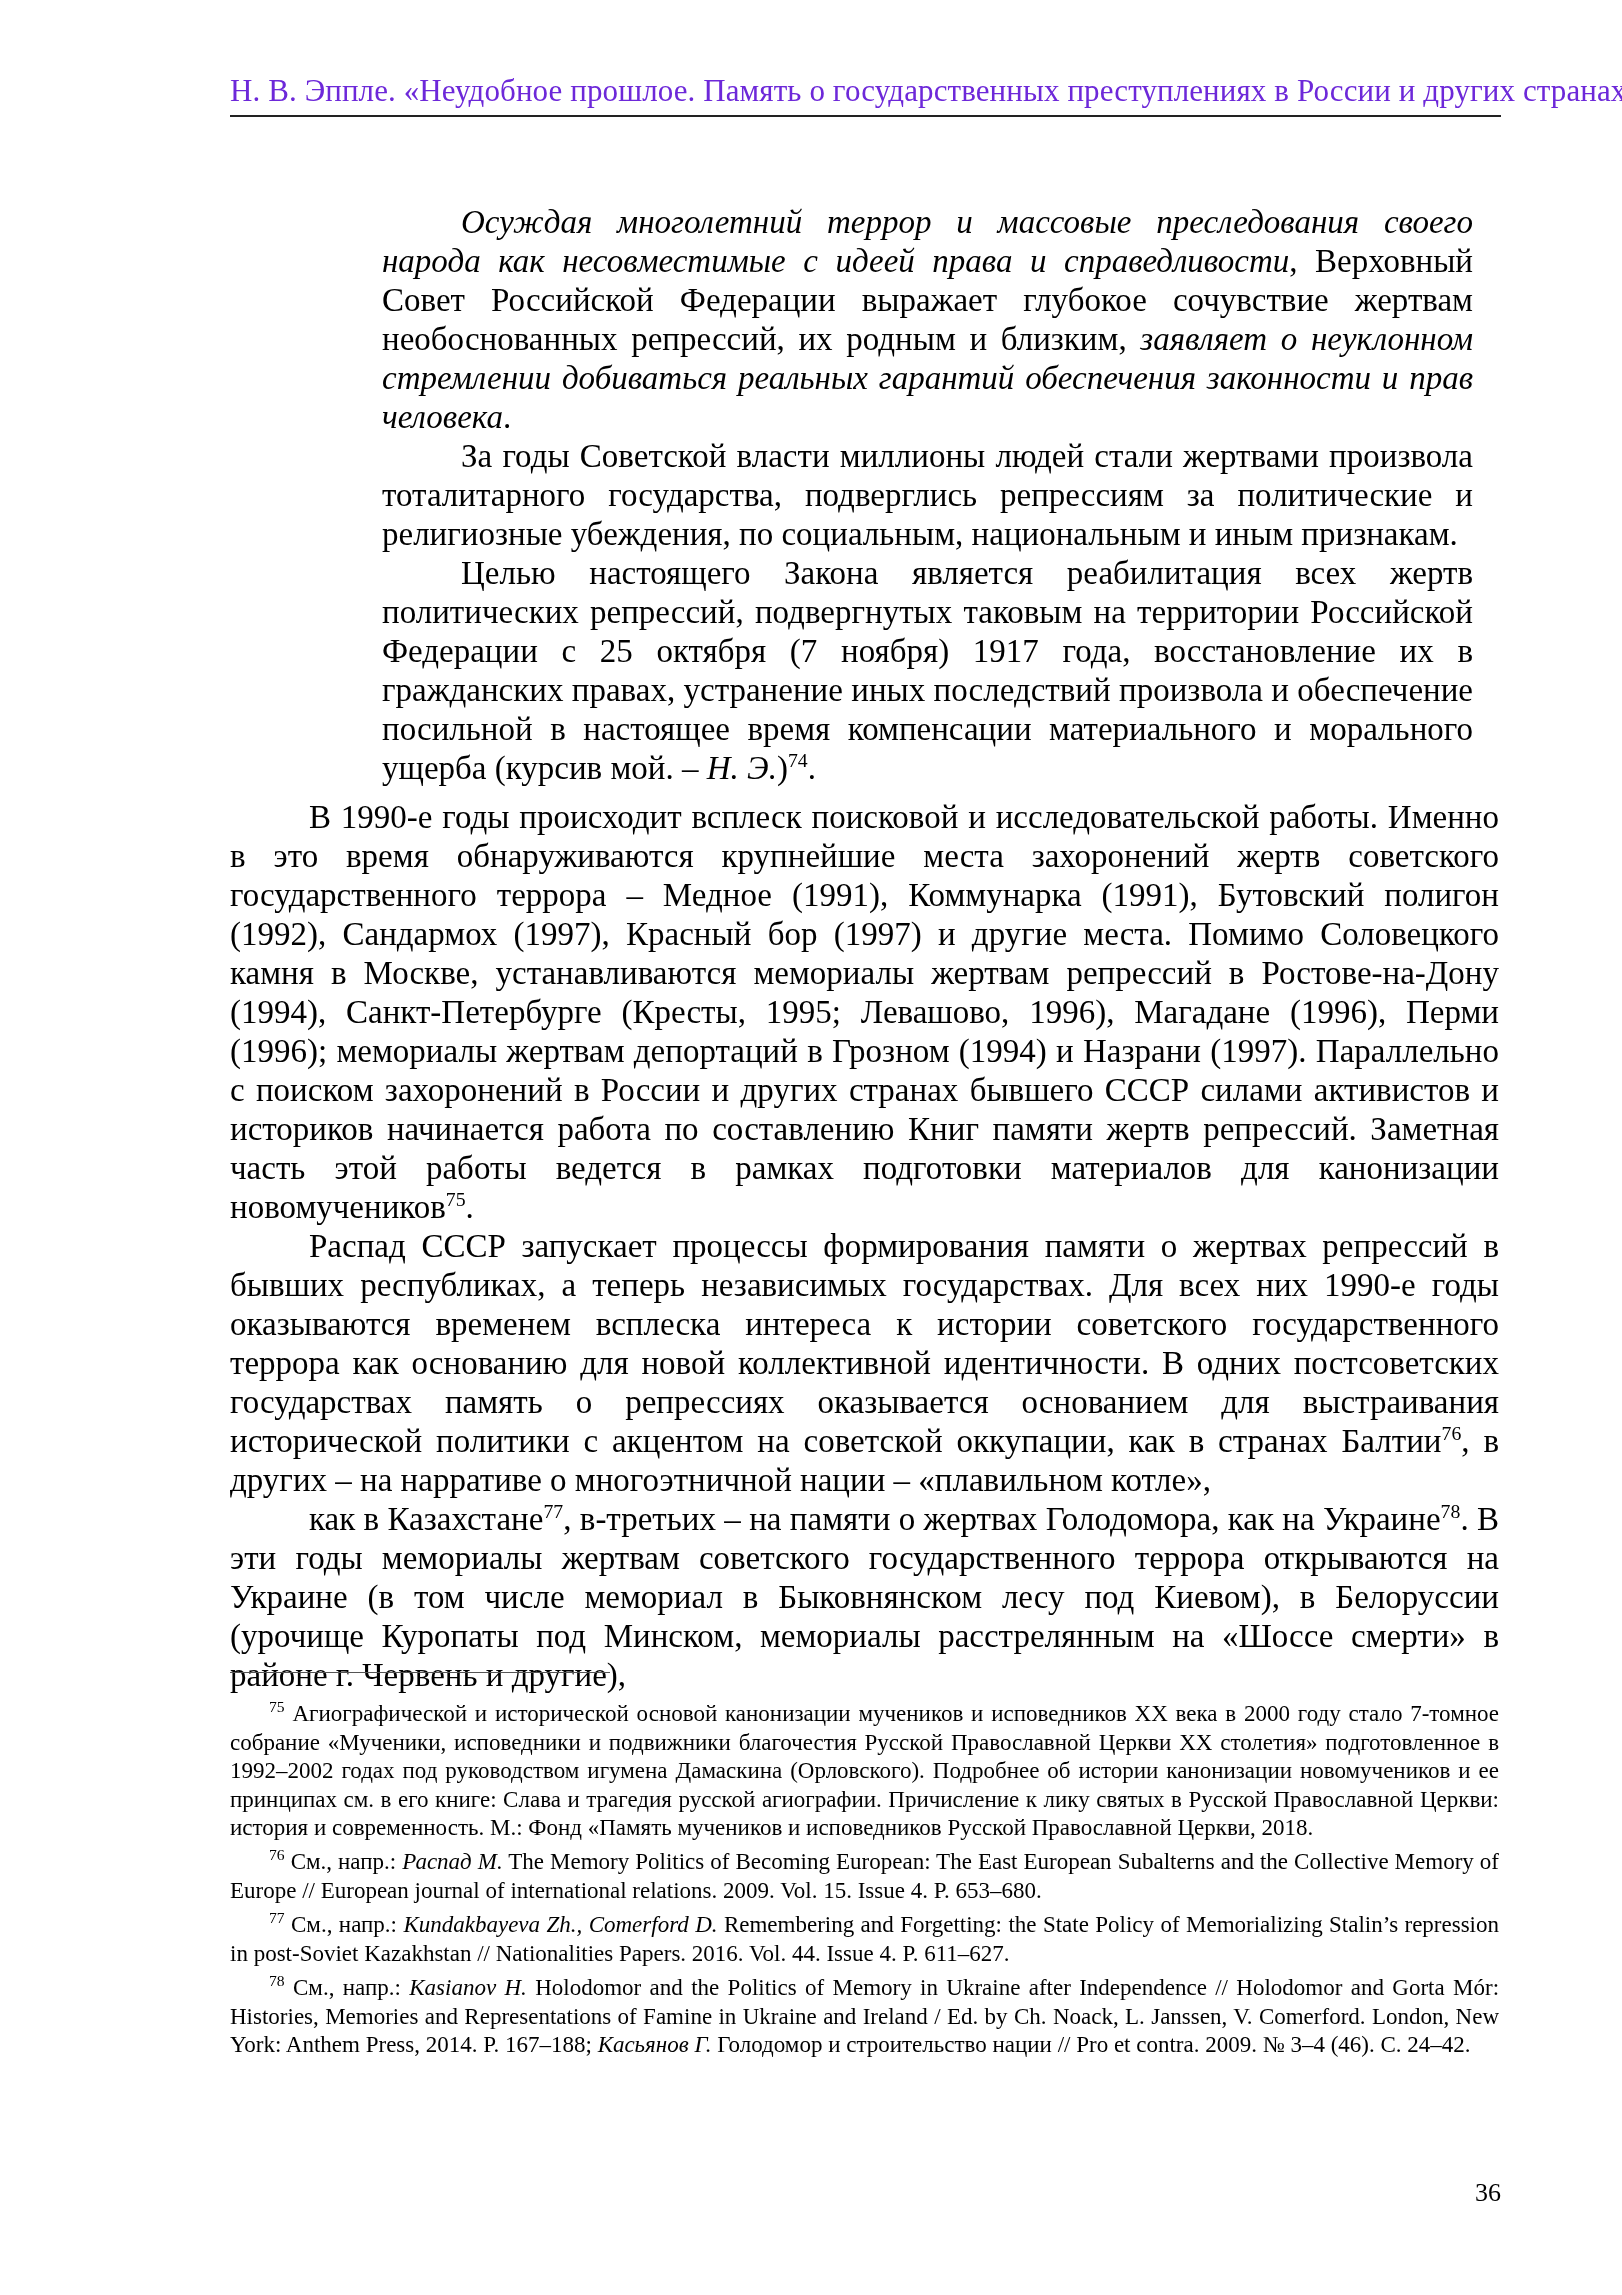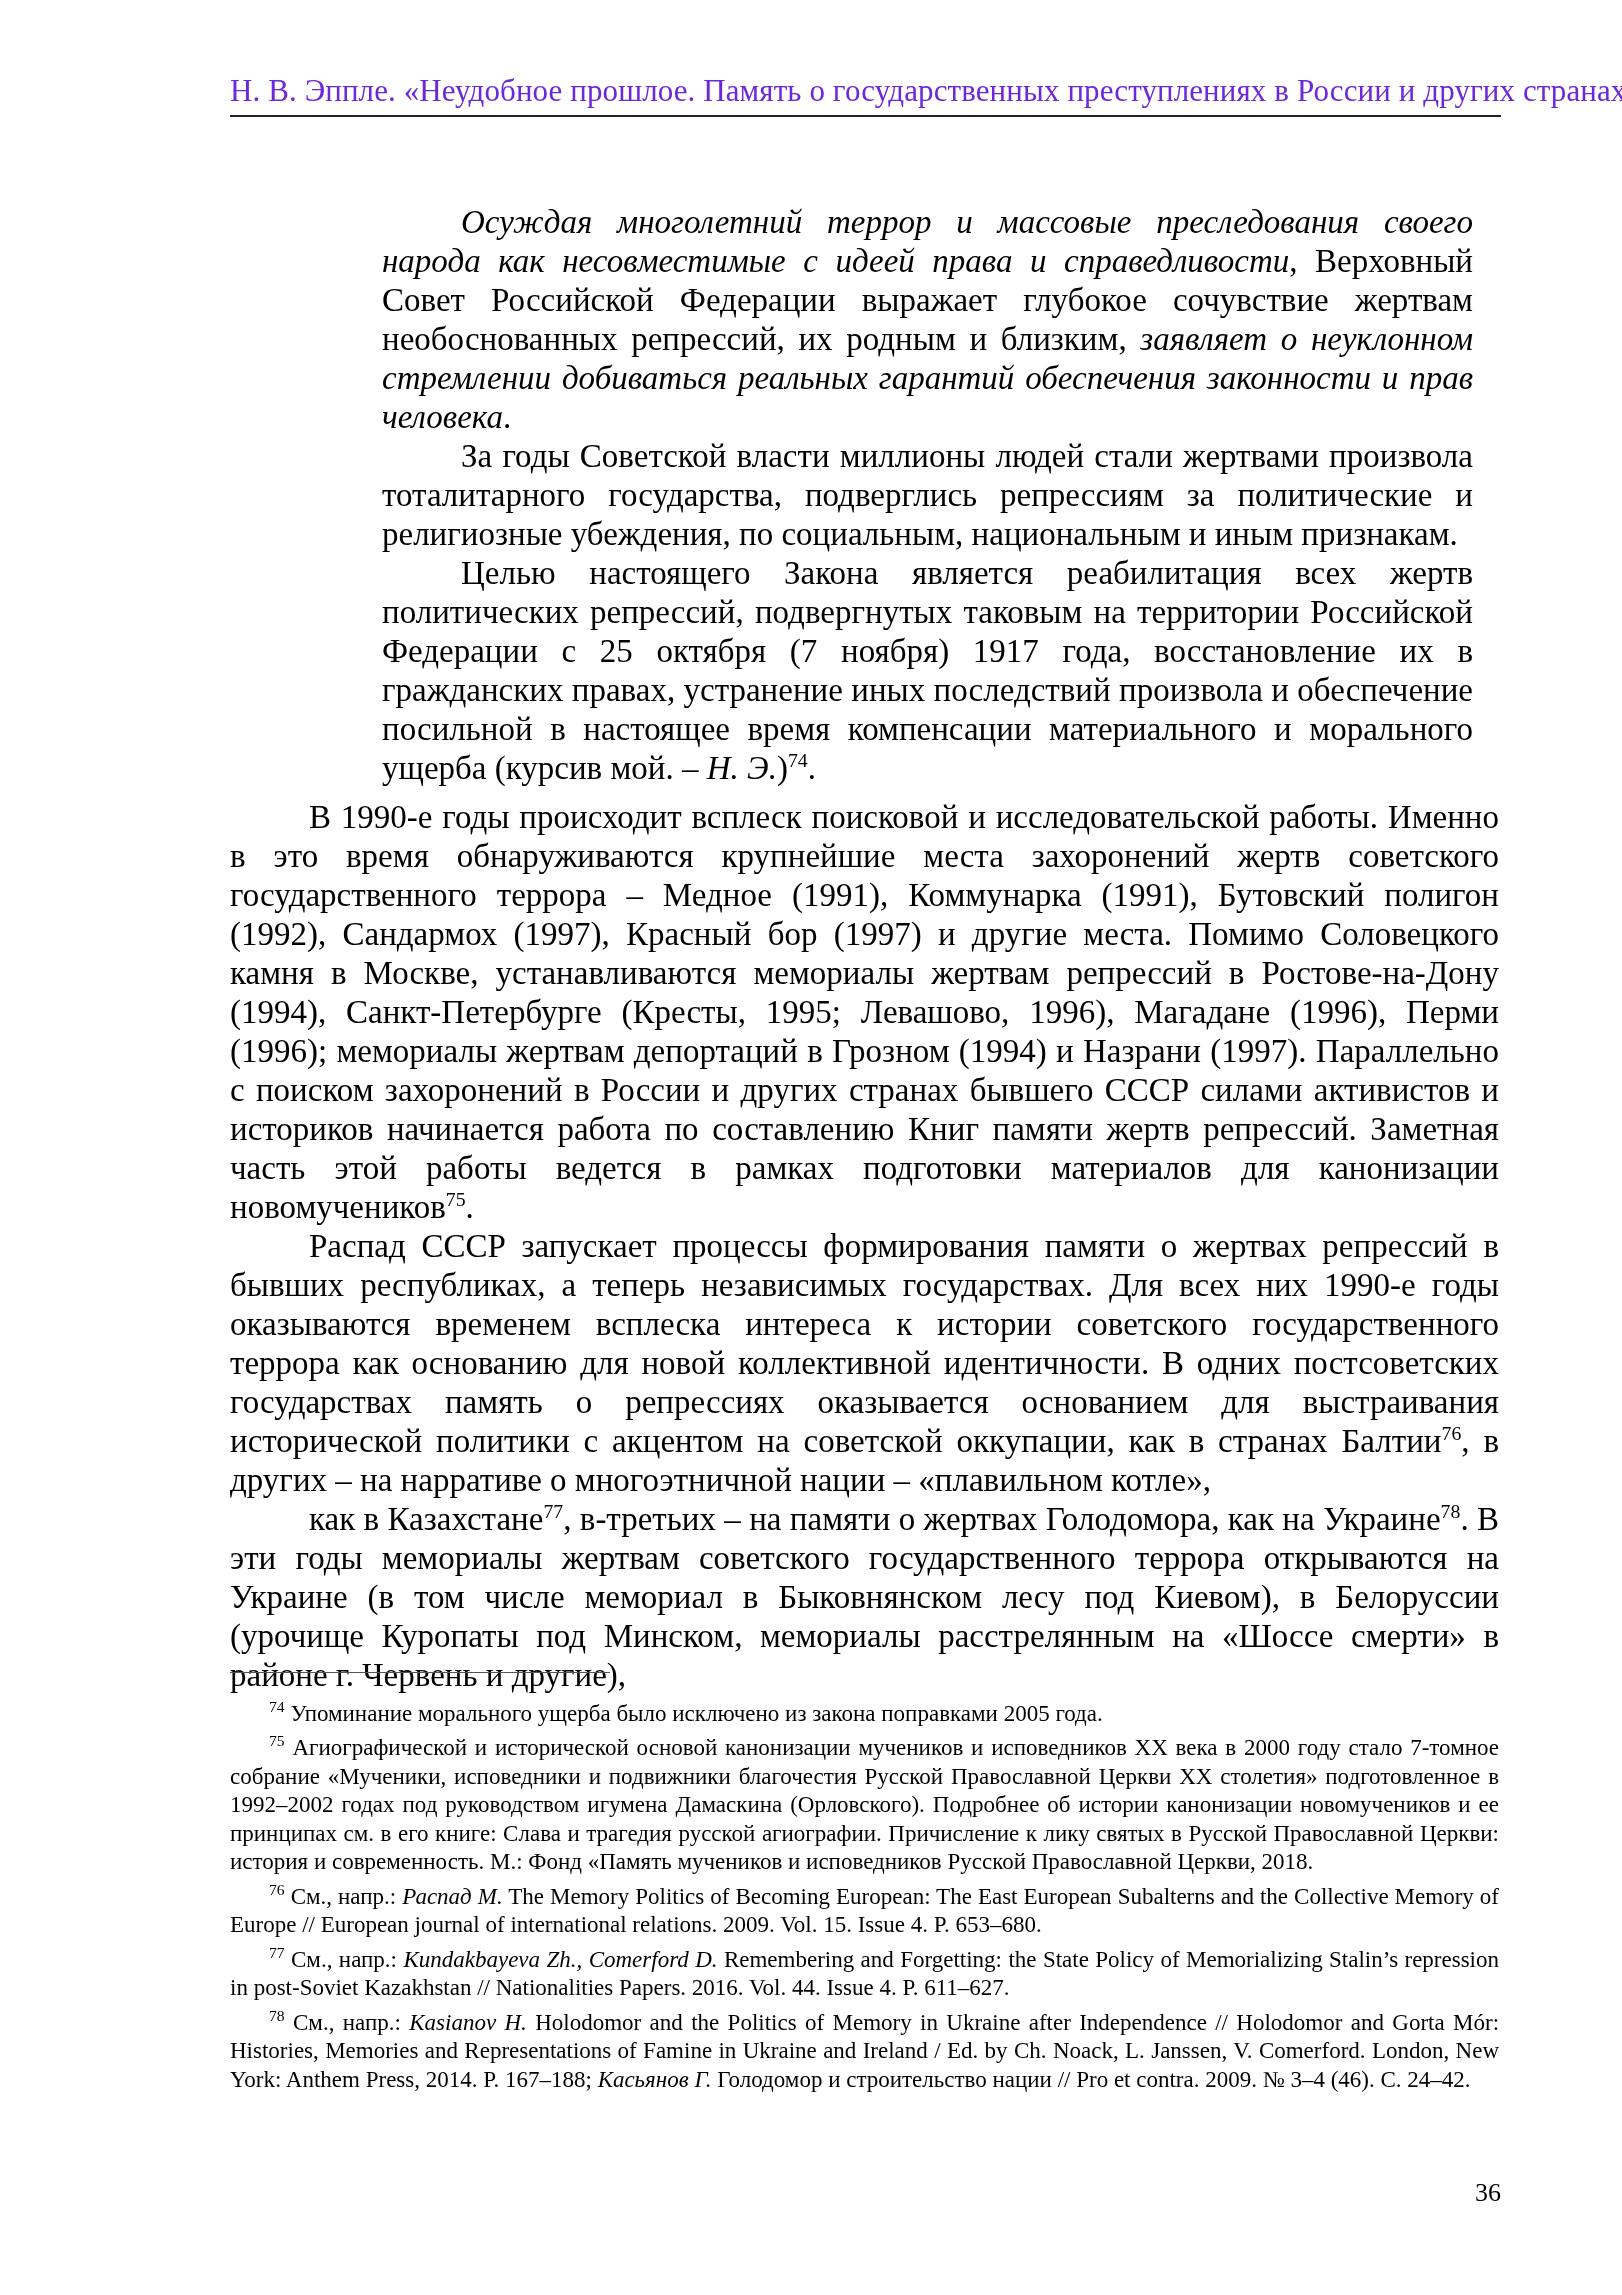--- a/index.html
+++ b/index.html
@@ -52,21 +52,20 @@
 
 <div class="body">
   <p><span>В 1990-е годы происходит всплеск поисковой и исследовательской работы. Именно в это время обнаруживаются крупнейшие места захоронений жертв советского государственного террора – Медное (1991), Коммунарка (1991), Бутовский полигон (1992), Сандармох (1997), Красный бор (1997) и другие места. Помимо Соловецкого камня в Москве, устанавливаются мемориалы жертвам репрессий в Ростове-на-Дону (1994), Санкт-Петербурге (Кресты, 1995; Левашово, 1996), Магадане (1996), Перми (1996); мемориалы жертвам депортаций в Грозном (1994) и Назрани (1997). Параллельно с поиском захоронений в России и других странах бывшего СССР силами активистов и историков начинается работа по составлению Книг памяти жертв репрессий. Заметная часть этой работы ведется в рамках подготовки материалов для канонизации новомучеников</span><sup>75</sup><span>.</span></p>
   <p><span>Распад СССР запускает процессы формирования памяти о жертвах репрессий в бывших республиках, а теперь независимых государствах. Для всех них 1990-е годы оказываются временем всплеска интереса к истории советского государственного террора как основанию для новой коллективной идентичности. В одних постсоветских государствах память о репрессиях оказывается основанием для выстраивания исторической политики с акцентом на советской оккупации, как в странах Балтии</span><sup>76</sup><span>, в других – на нарративе о многоэтничной нации – «плавильном котле»,</span></p>
   <p><span>как в Казахстане</span><sup>77</sup><span>, в-третьих – на памяти о жертвах Голодомора, как на Украине</span><sup>78</sup><span>. В эти годы мемориалы жертвам советского государственного террора открываются на Украине (в том числе мемориал в Быковнянском лесу под Киевом), в Белоруссии (урочище Куропаты под Минском, мемориалы расстрелянным на «Шоссе смерти» в районе г. Червень и другие),</span></p>
 </div>
 
 <div class="fn-rule"></div>
 
 <div class="footnotes">
-  <p class="fn"><sup>74</sup> <span>Упоминание морального ущерба было исключено из закона поправками 2005 года.</span></p>
   <p class="fn"><sup>75</sup> <span>Агиографической и исторической основой канонизации мучеников и исповедников XX века в 2000 году стало 7-томное собрание «Мученики, исповедники и подвижники благочестия Русской Православной Церкви XX столетия» подготовленное в 1992–2002 годах под руководством игумена Дамаскина (Орловского). Подробнее об истории канонизации новомучеников и ее принципах см. в его книге: Слава и трагедия русской агиографии. Причисление к лику святых в Русской Православной Церкви: история и современность. М.: Фонд «Память мучеников и исповедников Русской Православной Церкви, 2018.</span></p>
   <p class="fn"><sup>76</sup> <span>См., напр.: </span><i>Распад M.</i><span> The Memory Politics of Becoming European: The East European Subalterns and the Collective Memory of Europe // European journal of international relations. 2009. Vol. 15. Issue 4. P. 653–680.</span></p>
   <p class="fn"><sup>77</sup> <span>См., напр.: </span><i>Kundakbayeva Zh., Comerford D.</i><span> Remembering and Forgetting: the State Policy of Memorializing Stalin’s repression in post-Soviet Kazakhstan // Nationalities Papers. 2016. Vol. 44. Issue 4. P. 611–627.</span></p>
   <p class="fn"><sup>78</sup> <span>См., напр.: </span><i>Kasianov H.</i><span> Holodomor and the Politics of Memory in Ukraine after Independence // Holodomor and Gorta Mór: Histories, Memories and Representations of Famine in Ukraine and Ireland / Ed. by Ch. Noack, L. Janssen, V. Comerford. London, New York: Anthem Press, 2014. P. 167–188; </span><i>Касьянов Г.</i><span> Голодомор и строительство нации // Pro et contra. 2009. № 3–4 (46). С. 24–42.</span></p>
 </div>
 
 <div class="page-number">36</div>
 
 
 </body></html>

